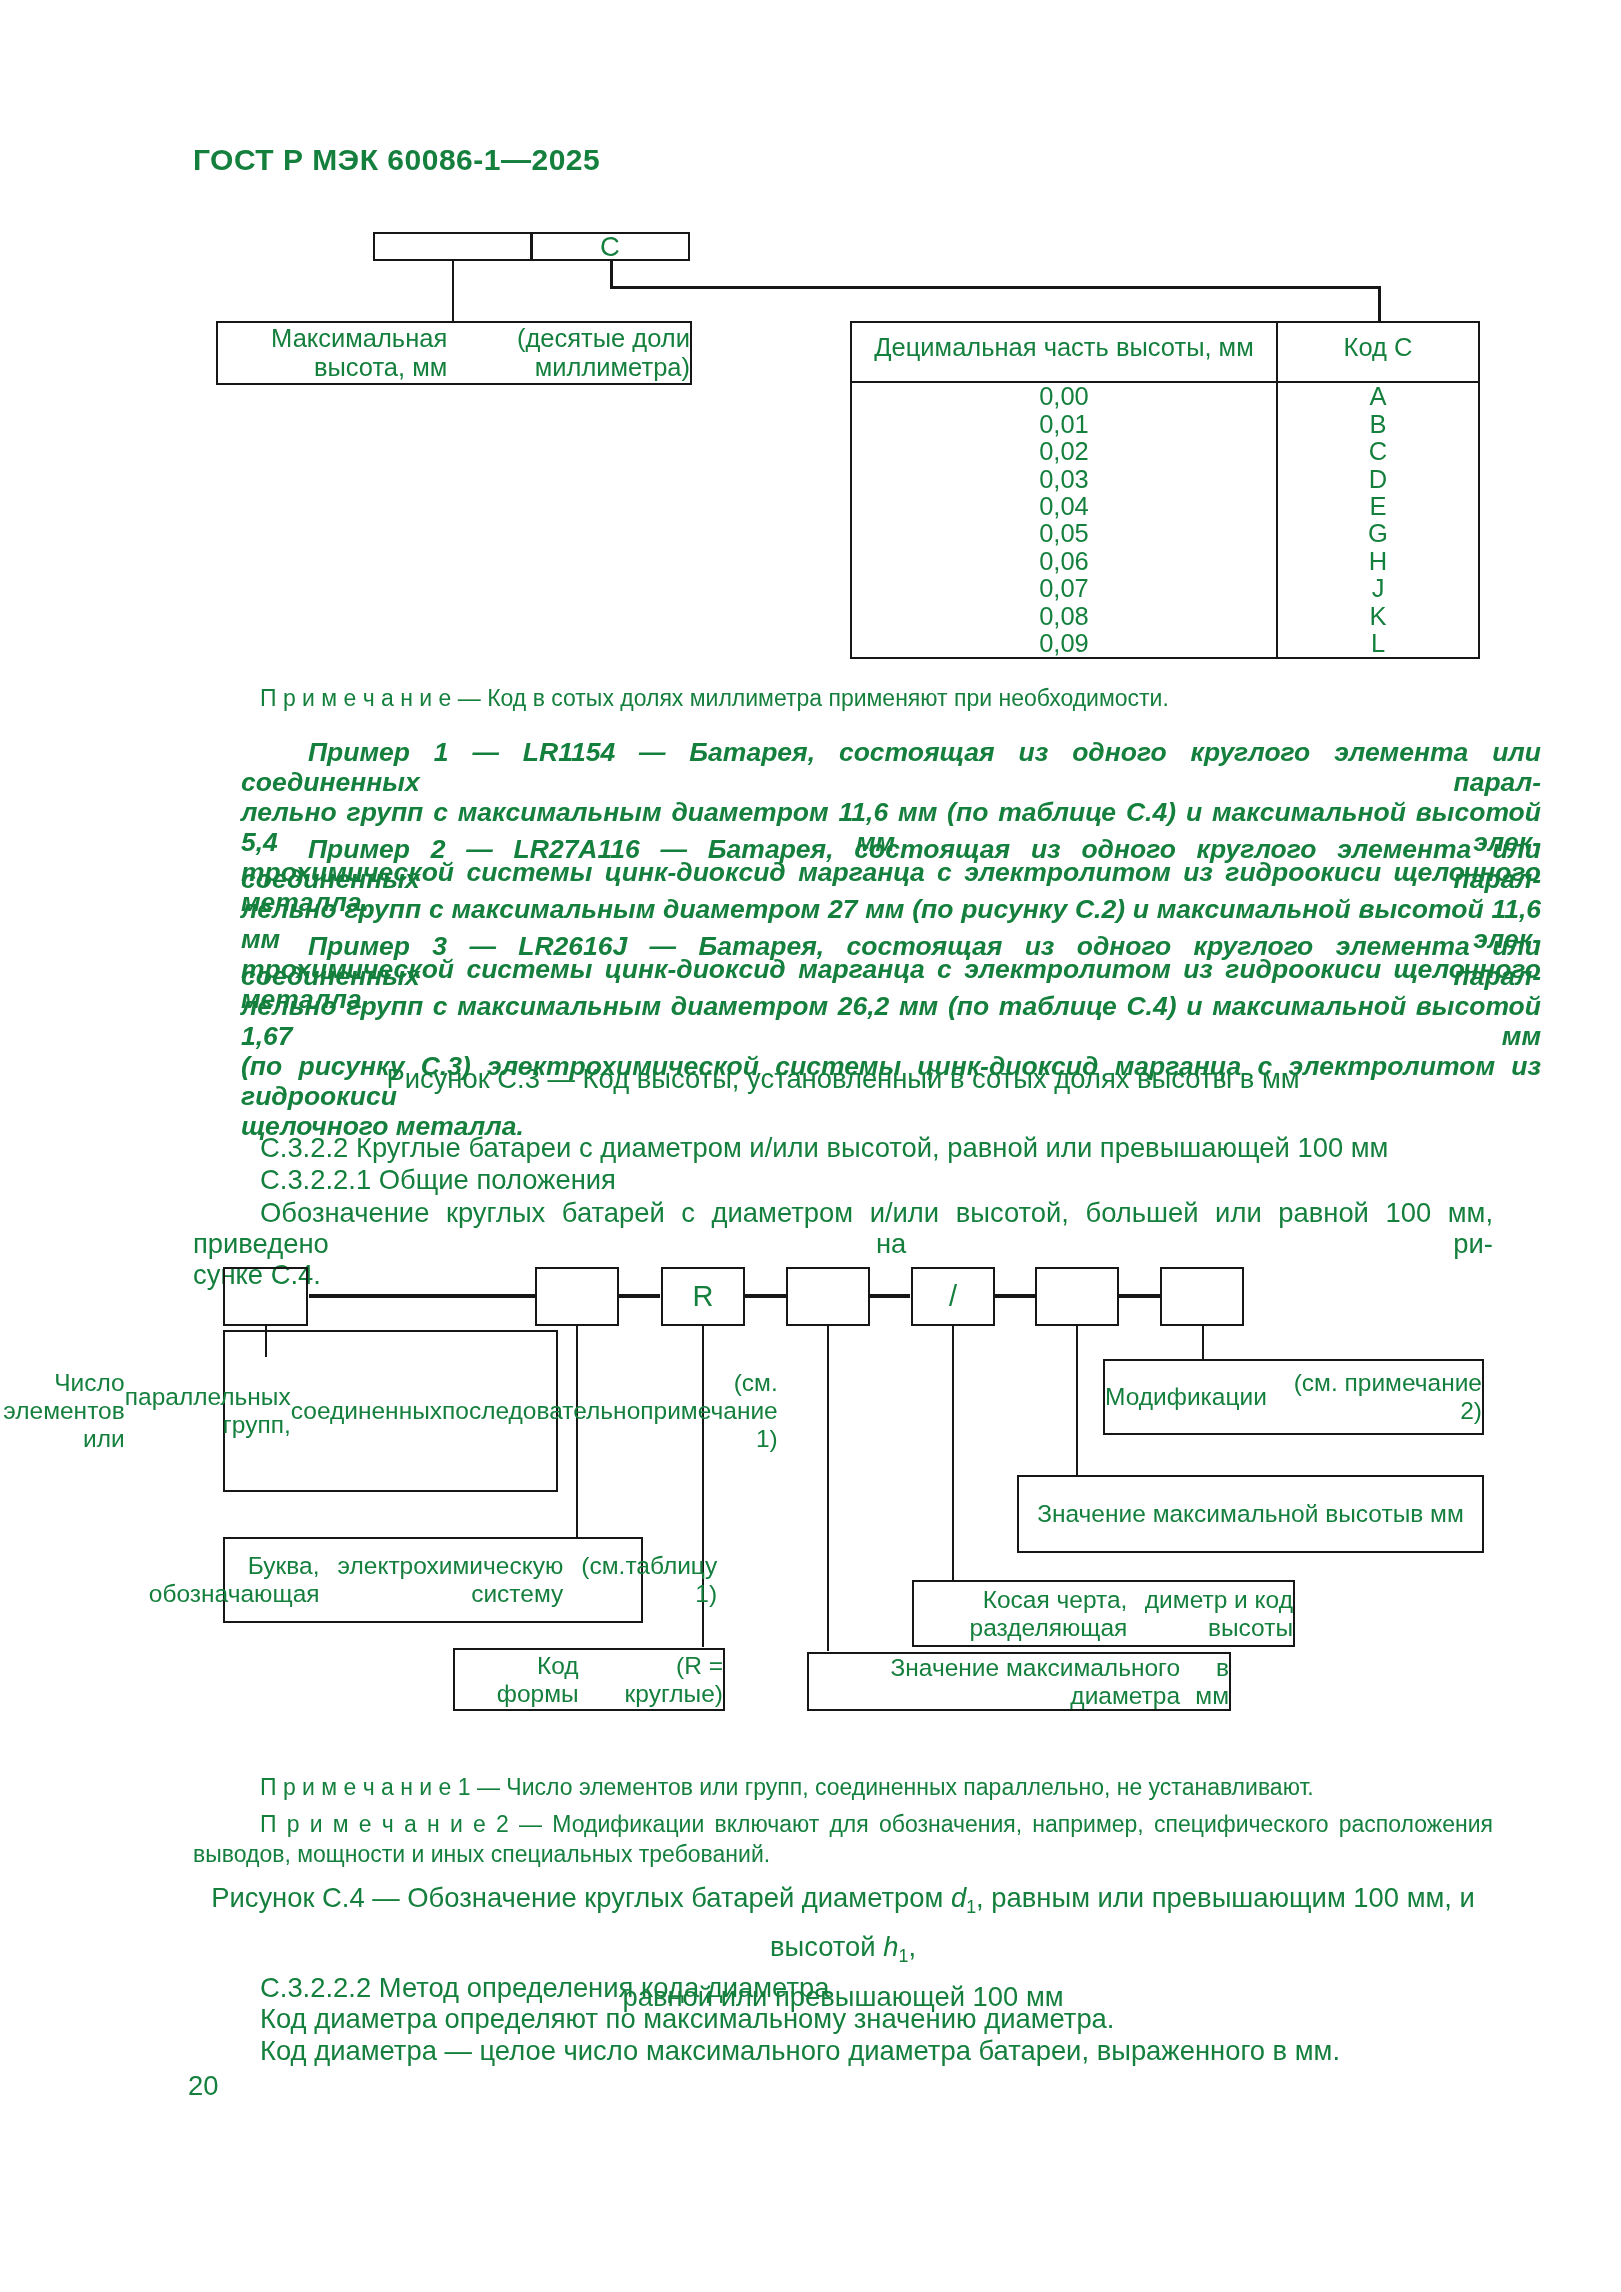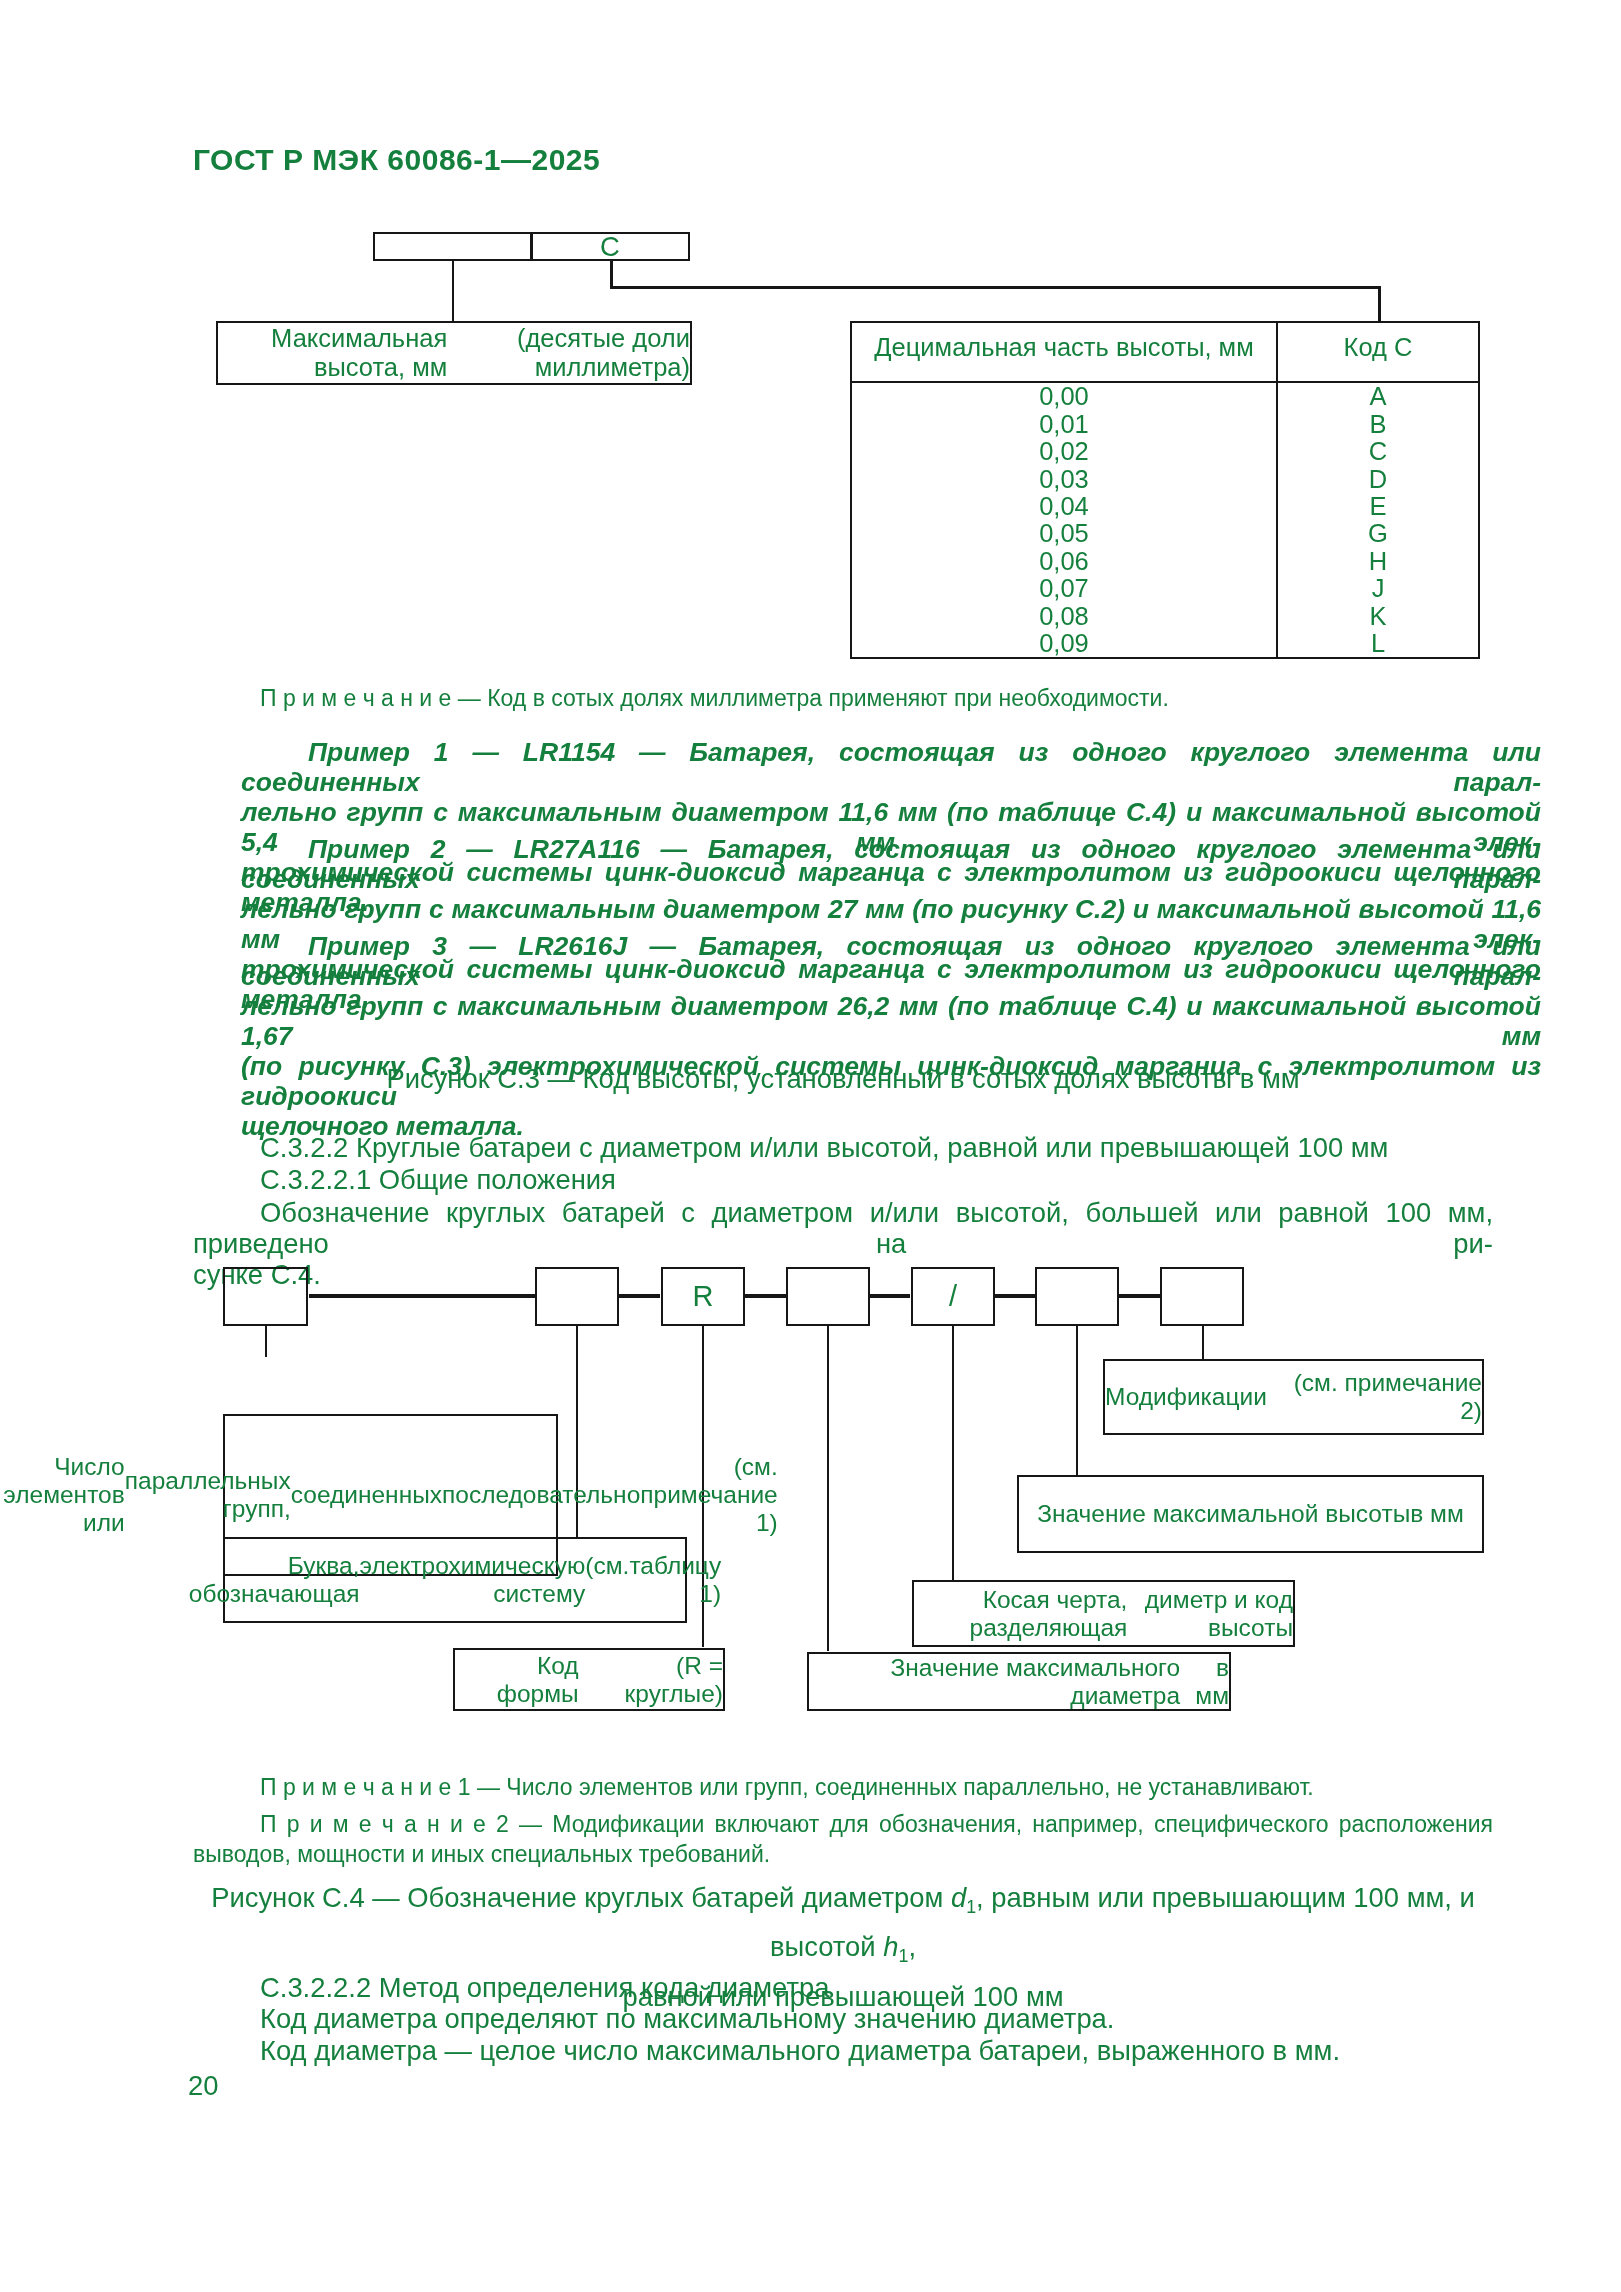--- a/index.html
+++ b/index.html
@@ -153,28 +153,28 @@
     <div class="abs line" style="left:1119px;top:1294px;width:41px;height:3.9px;"></div>
 
     <div class="abs line" style="left:265px;top:1326px;width:2px;height:31px;"></div>
     <div class="abs line" style="left:576px;top:1326px;width:2px;height:211px;"></div>
     <div class="abs line" style="left:702px;top:1326px;width:2px;height:321px;"></div>
     <div class="abs line" style="left:827px;top:1326px;width:2px;height:325px;"></div>
     <div class="abs line" style="left:952px;top:1326px;width:2px;height:254px;"></div>
     <div class="abs line" style="left:1076px;top:1326px;width:2px;height:149px;"></div>
     <div class="abs line" style="left:1202px;top:1326px;width:2px;height:33px;"></div>
 
-    <div class="abs callout" style="left:223px;top:1414px;width:335px;height:162px;" data-repeat="fig_c4.callouts.elements.lines">
+    <div class="abs callout" style="left:223px;top:1330px;width:335px;height:162px;" data-repeat="fig_c4.callouts.elements.lines">
         <div>Число элементов или</div>
         <div>параллельных групп,</div>
         <div>соединенных</div>
         <div>последовательно</div>
         <div>(см. примечание 1)</div>
       </div>
-    <div class="abs callout" style="left:223px;top:1537px;width:464px;height:86px;" data-repeat="fig_c4.callouts.letter.lines">
+    <div class="abs callout" style="left:223px;top:1537px;width:420px;height:86px;gap:18px;" data-repeat="fig_c4.callouts.letter.lines">
         <div>Буква, обозначающая</div>
         <div>электрохимическую систему</div>
         <div>(см.таблицу 1)</div>
       </div>
     <div class="abs callout" style="left:453px;top:1648px;width:272px;height:63px;" data-repeat="fig_c4.callouts.shape.lines">
         <div>Код формы</div>
         <div>(R = круглые)</div>
       </div>
     <div class="abs callout" style="left:807px;top:1652px;width:424px;height:59px;" data-repeat="fig_c4.callouts.diameter.lines">
         <div>Значение максимального диаметра</div>

